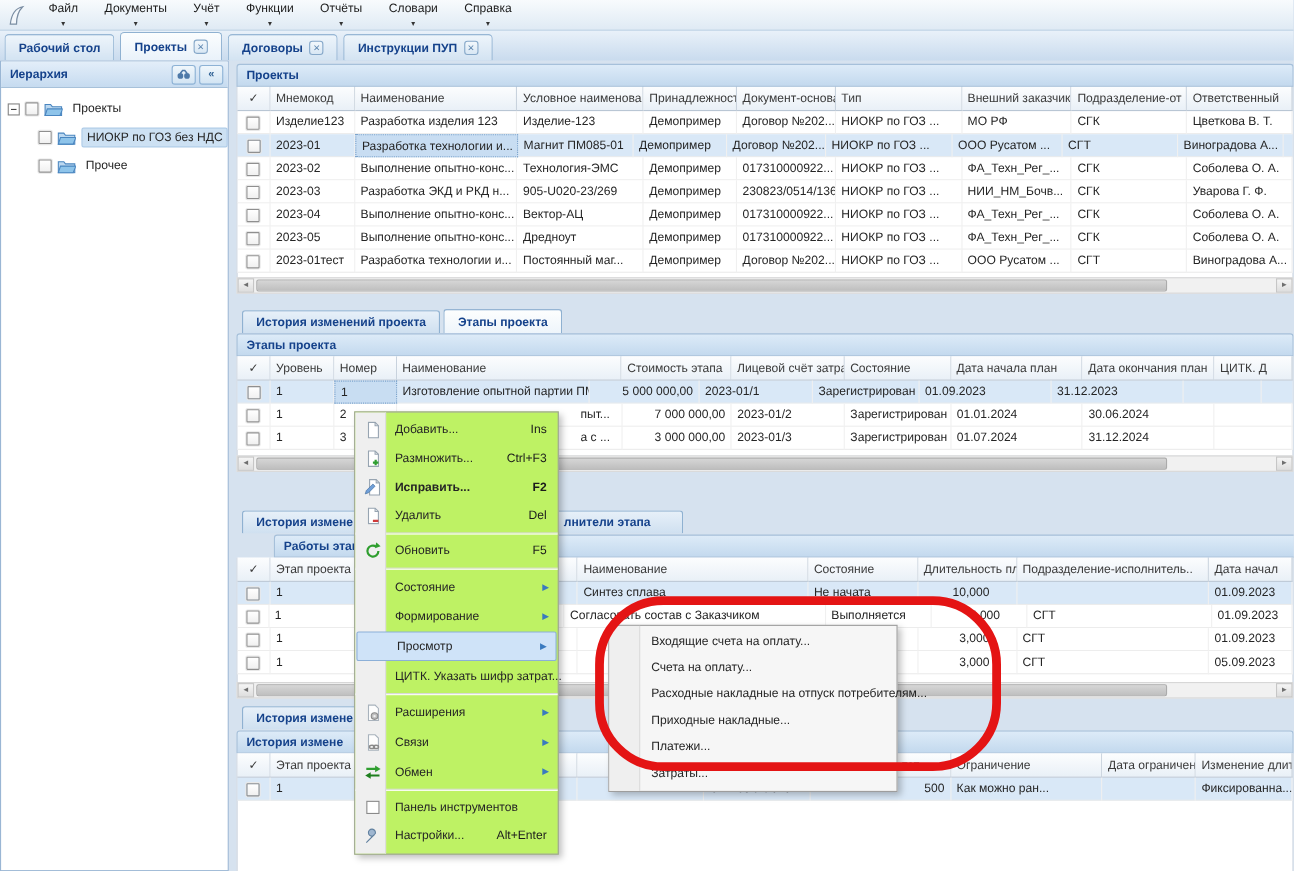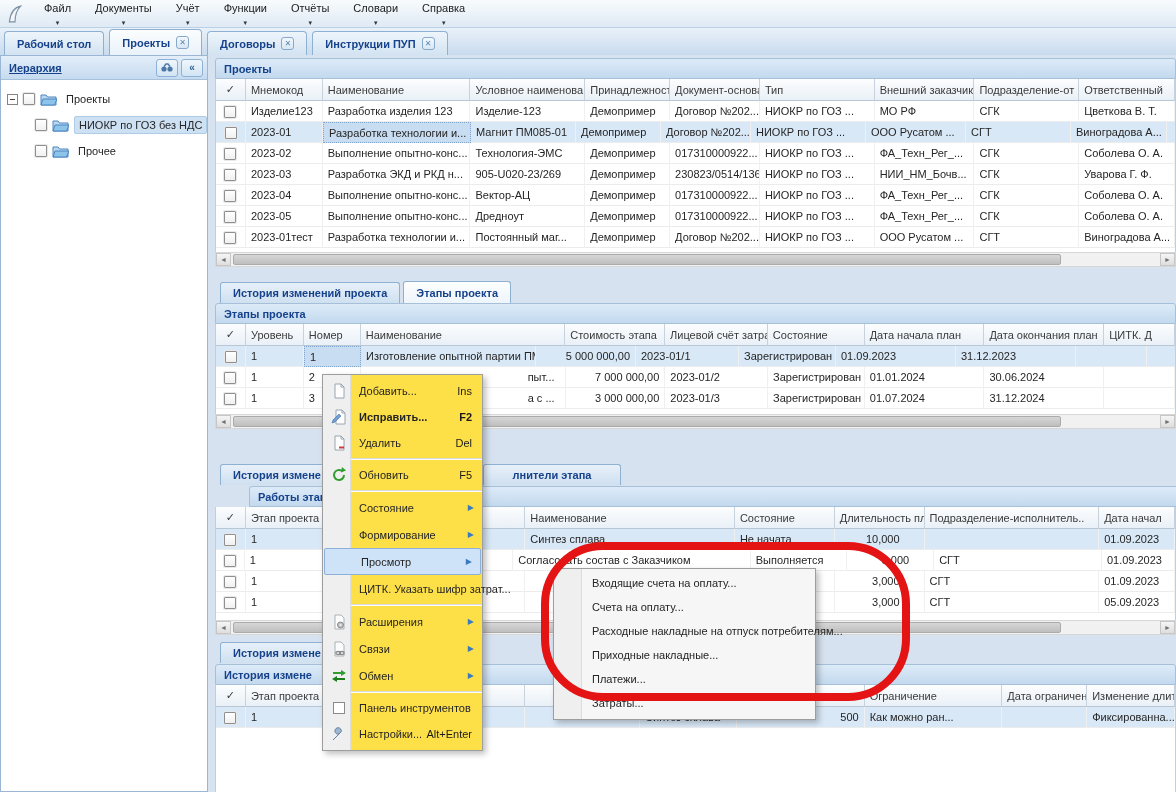--- a/index.html
+++ b/index.html
@@ -12,21 +12,21 @@
   .mb-caret{font-size:7px;color:#333;line-height:7px;}
   #applogo{width:18px;height:18px;margin-right:6px;}
   
   #tabbar{left:0;top:28px;width:1176px;height:27px;background:linear-gradient(#e9f1f9,#c9dbee);display:flex;align-items:flex-end;padding-left:4px;gap:5px;}
   .ttab{height:24px;display:flex;align-items:center;gap:6px;padding:0 12px;border:1px solid #8fb1d1;border-bottom:none;border-radius:4px 4px 0 0;background:linear-gradient(#eef5fb,#d3e3f2);font-weight:700;color:#15428b;}
   .ttab.active{background:linear-gradient(#fbfdfe,#e9f2fa);height:26px;}
   .tclose{width:13px;height:13px;border:1px solid #86a8c9;border-radius:3px;background:linear-gradient(#f3f8fc,#d8e7f4);color:#5f87b0;font-size:8px;line-height:11px;text-align:center;}
   
   #leftpanel{left:0;top:55px;width:208px;height:737px;background:#fff;border:1px solid #9ab6d4;}
   #lp-header{position:absolute;left:0;top:0;width:100%;height:24px;background:linear-gradient(#e3eef9,#c6dbf0);border-bottom:1px solid #a7c1da;display:flex;align-items:center;padding:0 4px;}
-  #lp-title{font-weight:700;color:#15428b;flex:1;padding-left:4px;text-decoration:underline;}
+  #lp-title{font-weight:700;color:#15428b;flex:1;padding-left:4px;}
   .lp-btn{width:22px;height:18px;border:1px solid #8db2d5;border-radius:3px;background:linear-gradient(#f0f7fc,#d2e4f3);display:flex;align-items:center;justify-content:center;margin-left:3px;color:#2c5f93;font-weight:700;font-size:10px;}
   .tree-row{position:absolute;height:22px;display:flex;align-items:center;gap:5px;}
   .tree-label{padding:2px 4px;white-space:nowrap;}
   .tree-row.sel .tree-label{background:#cde1f3;border:1px solid #aecbe8;border-radius:2px;}
   .expander{width:11px;height:11px;border:1px solid #848484;background:#fff;position:relative;}
   .expander::after{content:"";position:absolute;left:2px;top:4px;width:5px;height:1px;background:#444;}
   .cbx{width:12px;height:12px;border:1px solid #8f8f8f;background:linear-gradient(#fff,#f0f0f0);border-radius:1px;box-shadow:0 0 0 1px #e8e8e8;}
   .foldico{width:17px;height:14px;}
   
   .sec-title{height:21px;background:linear-gradient(#ddebf8,#c3d9ee);border:1px solid #a6c0da;border-radius:3px 3px 0 0;font-weight:700;color:#15428b;padding:4px 8px 0;}
@@ -41,21 +41,21 @@
   .focuscell{background:#c8ddf2;border:1px dotted #7da4cc;}
   
   .sectabs{display:flex;align-items:flex-end;gap:3px;}
   .stab{height:21px;display:flex;align-items:center;padding:0 12px;border:1px solid #8fb1d1;border-bottom:none;border-radius:3px 3px 0 0;background:linear-gradient(#e7f0f9,#cfe0f0);font-weight:700;color:#15428b;white-space:nowrap;overflow:hidden;}
   .stab.active{background:linear-gradient(#fdfefe,#eef5fb);height:22px;}
   
   .hscroll{position:absolute;height:15px;background:#f1f1f1;border:1px solid #d7d7d7;}
   .sarrow{position:absolute;top:0;width:15px;height:13px;background:linear-gradient(#f5f5f5,#dedede);border:1px solid #c6c6c6;color:#6f6f6f;font-size:7px;text-align:center;line-height:12px;}
   .sthumb{position:absolute;top:1px;height:11px;background:linear-gradient(#d6d6d6,#bfbfbf);border:1px solid #ababab;border-radius:2px;}
   
-  #cmenu{left:322px;top:374px;width:161px;background:#fde047;border:1px solid #9d9d9d;box-shadow:3px 3px 6px rgba(0,0,0,.25);z-index:40;padding:3px 0;}
+  #cmenu{left:322px;top:374px;width:186px;background:#bef264;border:1px solid #9d9d9d;box-shadow:3px 3px 6px rgba(0,0,0,.25);z-index:40;padding:3px 0;}
   #cmenu::before{content:"";position:absolute;left:0;top:0;bottom:0;width:27px;background:#efefef;border-right:1px solid #dcdcdc;}
   .mi{position:relative;height:26px;display:flex;align-items:center;padding:0 8px 0 4px;}
   .mi .mico{width:24px;display:flex;justify-content:center;align-items:center;flex-shrink:0;}
   .mi .mlabel{flex:1;padding-left:8px;white-space:nowrap;}
   .mi .msc{color:#1b1b1b;padding-right:2px;}
   .mi .marr{font-size:8px;color:#3a7abf;}
   .mi.hl{background:#cfe3f8;border:1px solid #8cb0d8;border-radius:2px;margin:0 1px;height:27px;}
   .mi.arrowed{height:27px;}
   .mi.bold .mlabel,.mi.bold .msc{font-weight:700;}
   .msep{height:2px;border-top:1px solid #d9d9d9;border-bottom:1px solid #fdfdfd;margin:2px 0;}
@@ -463,20 +463,31 @@
   <div class="mi">
     <span class="mico">
         <svg width="16" height="16" viewBox="0 0 16 16">
           <path d="M4 1h6l3 3v11H4z" fill="#fff" stroke="#97a4b1"></path>
           <path d="M10 1v3h3" fill="none" stroke="#97a4b1"></path>
         </svg>
       </span>
     <span class="mlabel">Добавить...</span>
     <span class="msc">Ins</span>
   </div>
+  <div class="mi">
+    <span class="mico">
+        <svg width="16" height="16" viewBox="0 0 16 16">
+          <path d="M4 1h6l3 3v11H4z" fill="#fff" stroke="#97a4b1"></path>
+          <path d="M10 1v3h3" fill="none" stroke="#97a4b1"></path>
+          <path d="M10.5 9v5M8 11.5h5" stroke="#2f9e2f" stroke-width="2"></path>
+        </svg>
+      </span>
+    <span class="mlabel">Размножить...</span>
+    <span class="msc">Ctrl+F3</span>
+  </div>
   <div class="mi bold">
     <span class="mico">
         <svg width="16" height="16" viewBox="0 0 16 16">
           <path d="M5 1h6l3 3v11H5z" fill="#fff" stroke="#97a4b1"></path>
           <path d="M11 1v3h3" fill="none" stroke="#97a4b1"></path>
           <path d="M1 14l3-1 6-6-2-2-6 6z" fill="#6f9fd8" stroke="#46709f" stroke-width=".6"></path>
         </svg>
       </span>
     <span class="mlabel">Исправить...</span>
     <span class="msc">F2</span>

